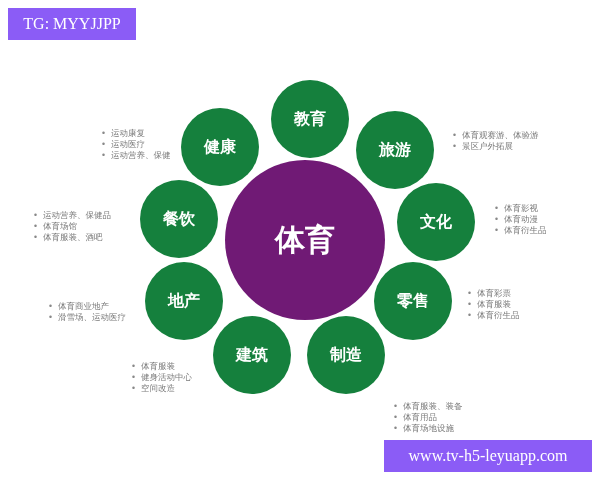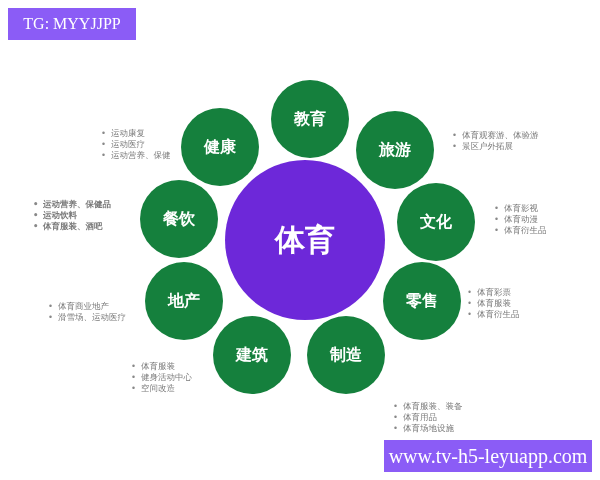--- a/index.html
+++ b/index.html
@@ -1,23 +1,23 @@
 <!DOCTYPE html>
 <html><head>
 <meta charset="utf-8">
 <style>
   html, body { margin:0; padding:0; }
   body { width:600px; height:480px; background:#ffffff; position:relative; overflow:hidden;
          font-family:"DejaVu Sans", sans-serif; }
   .badge { position:absolute; background:#8b5cf6; color:#ffffff; font-family:Liberation Serif, serif; }
   .badge-top { left:8px; top:8px; width:128px; height:32px; line-height:32px; font-size:16px; text-align:center; }
-  .badge-bottom { left:384px; top:440px; width:208px; height:32px; line-height:32px; font-size:20px; text-align:center; }
+  .badge-bottom { left:384px; top:440px; width:208px; height:32px; line-height:32px; font-size:16px; text-align:center; }
   .circle { position:absolute; border-radius:50%; display:flex; align-items:center; justify-content:center;
             color:#ffffff; font-weight:bold; }
-  .center { background:#6d28d9; width:160px; height:160px; left:225px; top:160px; font-size:30px; }
+  .center { background:#701a75; width:160px; height:160px; left:225px; top:160px; font-size:30px; }
   .node { background:#15803d; width:78px; height:78px; font-size:16px; }
   .list { position:absolute; margin:0; padding:0; list-style:none; font-size:8.5px; line-height:11px; color:#7a7a7a; }
   .list li { position:relative; padding-left:10px; white-space:nowrap; }
   .list li::before { content:"•"; position:absolute; left:0; top:0; color:#888888; }
 </style>
 </head>
 <body>
 
 <div class="badge badge-top">TG: MYYJJPP</div>
 
@@ -31,22 +31,22 @@
   <li>景区户外拓展</li>
 </ul>
 
 <div class="circle node" style="left:397px;top:183px;">文化</div>
 <ul class="list" style="left:494px;top:203px;">
   <li>体育影视</li>
   <li>体育动漫</li>
   <li>体育衍生品</li>
 </ul>
 
-<div class="circle node" style="left:383px;top:262px;">零售</div>
-<ul class="list" style="left:467px;top:288px;font-family:Liberation Mono, monospace;">
+<div class="circle node" style="left:374px;top:262px;">零售</div>
+<ul class="list" style="left:467px;top:288px;">
   <li>体育彩票</li>
   <li>体育服装</li>
   <li>体育衍生品</li>
 </ul>
 
 <div class="circle node" style="left:307px;top:316px;">制造</div>
 <ul class="list" style="left:393px;top:365px;margin-top:36px;">
   <li>体育服装、装备</li>
   <li>体育用品</li>
   <li>体育场地设施</li>
@@ -59,23 +59,23 @@
   <li>空间改造</li>
 </ul>
 
 <div class="circle node" style="left:145px;top:262px;">地产</div>
 <ul class="list" style="left:48px;top:301px;">
   <li>体育商业地产</li>
   <li>滑雪场、运动医疗</li>
 </ul>
 
 <div class="circle node" style="left:140px;top:180px;">餐饮</div>
-<ul class="list" style="left:33px;top:199px;font-weight:bold;">
+<ul class="list" style="left:33px;top:210px;">
   <li>运动营养、保健品</li>
-  <li>运动饮料</li>
+  <li>体育场馆</li>
   <li>体育服装、酒吧</li>
 </ul>
 
 <div class="circle node" style="left:181px;top:108px;">健康</div>
 <ul class="list" style="left:101px;top:128px;">
   <li>运动康复</li>
   <li>运动医疗</li>
   <li>运动营养、保健</li>
 </ul>
 

